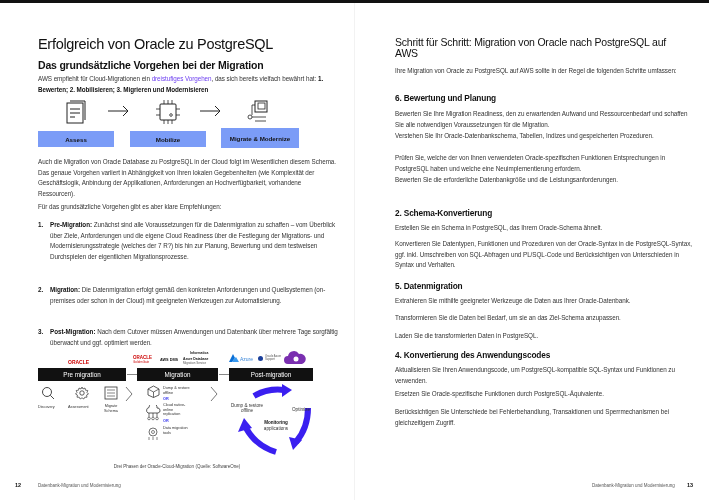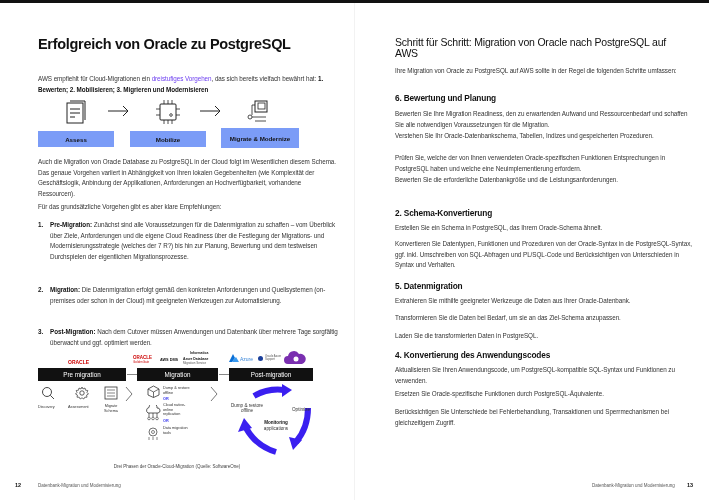--- a/index.html
+++ b/index.html
@@ -5,21 +5,21 @@
   * { box-sizing: border-box; margin: 0; padding: 0; }
   html, body { width: 709px; height: 500px; overflow: hidden; background: #fff; }
   body { font-family: "Liberation Sans", sans-serif; color: #1a1a1a; position: relative; }
   .topbar { position: absolute; left: 0; top: 0; width: 709px; height: 3px; background: #111; }
   .page { position: absolute; top: 3px; height: 497px; background: #fff; }
   .page.left { left: 0; width: 354px; }
   .page.right { left: 355px; width: 354px; }
   .spine { position: absolute; left: 354px; top: 3px; width: 1px; height: 497px; background: #f2f2f2; }
 
   
-  .l-title { position: absolute; left: 38px; top: 33px; font-size: 14.5px; font-weight: bold; letter-spacing: -0.3px; color: #111; }
+  .l-title { position: absolute; left: 38px; top: 33px; font-size: 14.5px; font-weight: normal; letter-spacing: -0.3px; color: #111; }
   .l-sub { position: absolute; left: 38px; top: 56px; font-size: 10.5px; font-weight: bold; letter-spacing: -0.2px; color: #111; }
   .p { font-size: 6.3px; line-height: 10.6px; color: #333; letter-spacing: -0.05px; }
   .l-intro { position: absolute; left: 38px; top: 71px; width: 300px; }
   .link { color: #6d3ff0; }
   .b { font-weight: bold; color: #111; }
 
   .steps { position: absolute; left: 38px; top: 96px; width: 250px; height: 55px; }
   .step-icon { position: absolute; top: 0; width: 24px; height: 26px; }
   .step-arrow { position: absolute; top: 6px; width: 22px; height: 12px; }
   .step-box { position: absolute; top: 32px; width: 76px; height: 16px; background: #7b9cf7; color: #111; font-size: 6.2px; font-weight: bold; display: flex; align-items: center; justify-content: center; text-align: center; line-height: 7px; }
@@ -49,20 +49,21 @@
   .r-h { position: absolute; left: 40px; font-size: 8.3px; font-weight: bold; letter-spacing: -0.15px; color: #111; }
   .r-p { position: absolute; left: 40px; width: 300px; }
 </style>
 </head>
 <body>
 
 <div class="topbar"></div>
 
 <div class="page left">
   <div class="l-title">Erfolgreich von Oracle zu PostgreSQL</div>
+  <div class="l-sub">Das grundsätzliche Vorgehen bei der Migration</div>
   <div class="l-intro p">
     <span>AWS empfiehlt für Cloud-Migrationen ein </span><span class="link">dreistufiges Vorgehen</span><span>, das sich bereits vielfach bewährt hat: </span><span class="b">1. Bewerten; 2. Mobilisieren; 3. Migrieren und Modernisieren</span>
   </div>
 
   <div class="steps">
     <svg class="step-icon" style="left:26px" viewBox="0 0 24 26">
       <rect x="3" y="4" width="16" height="20" fill="none" stroke="#222" stroke-width="1"></rect>
       <path d="M6 2 H21 V21" fill="none" stroke="#222" stroke-width="1"></path>
       <line x1="6" y1="10" x2="16" y2="10" stroke="#222" stroke-width="1"></line>
       <line x1="6" y1="14" x2="16" y2="14" stroke="#222" stroke-width="1"></line>

